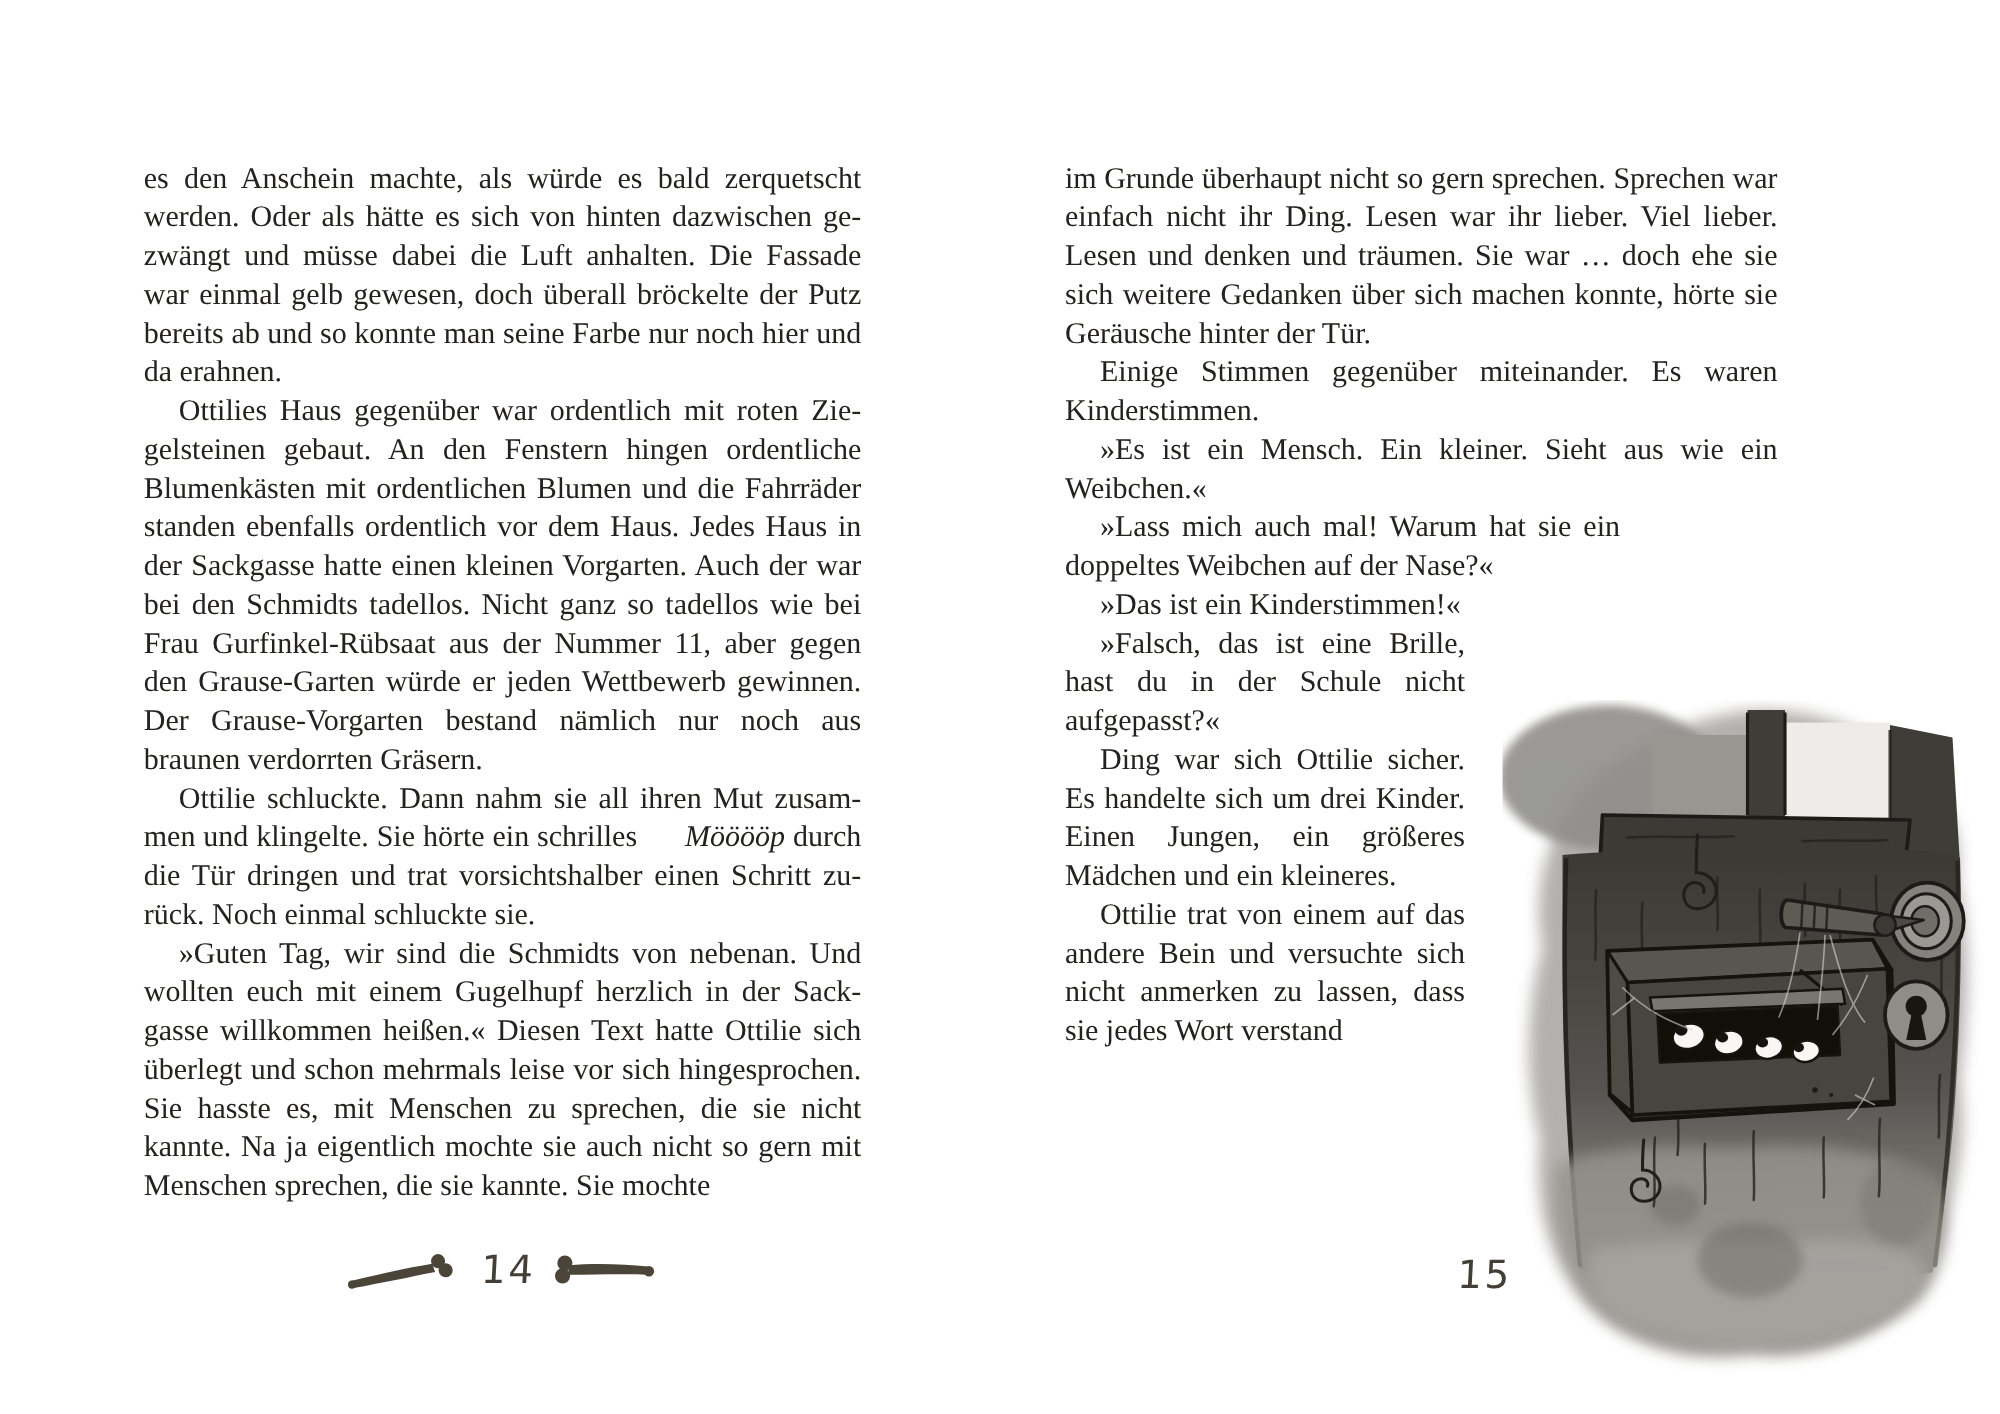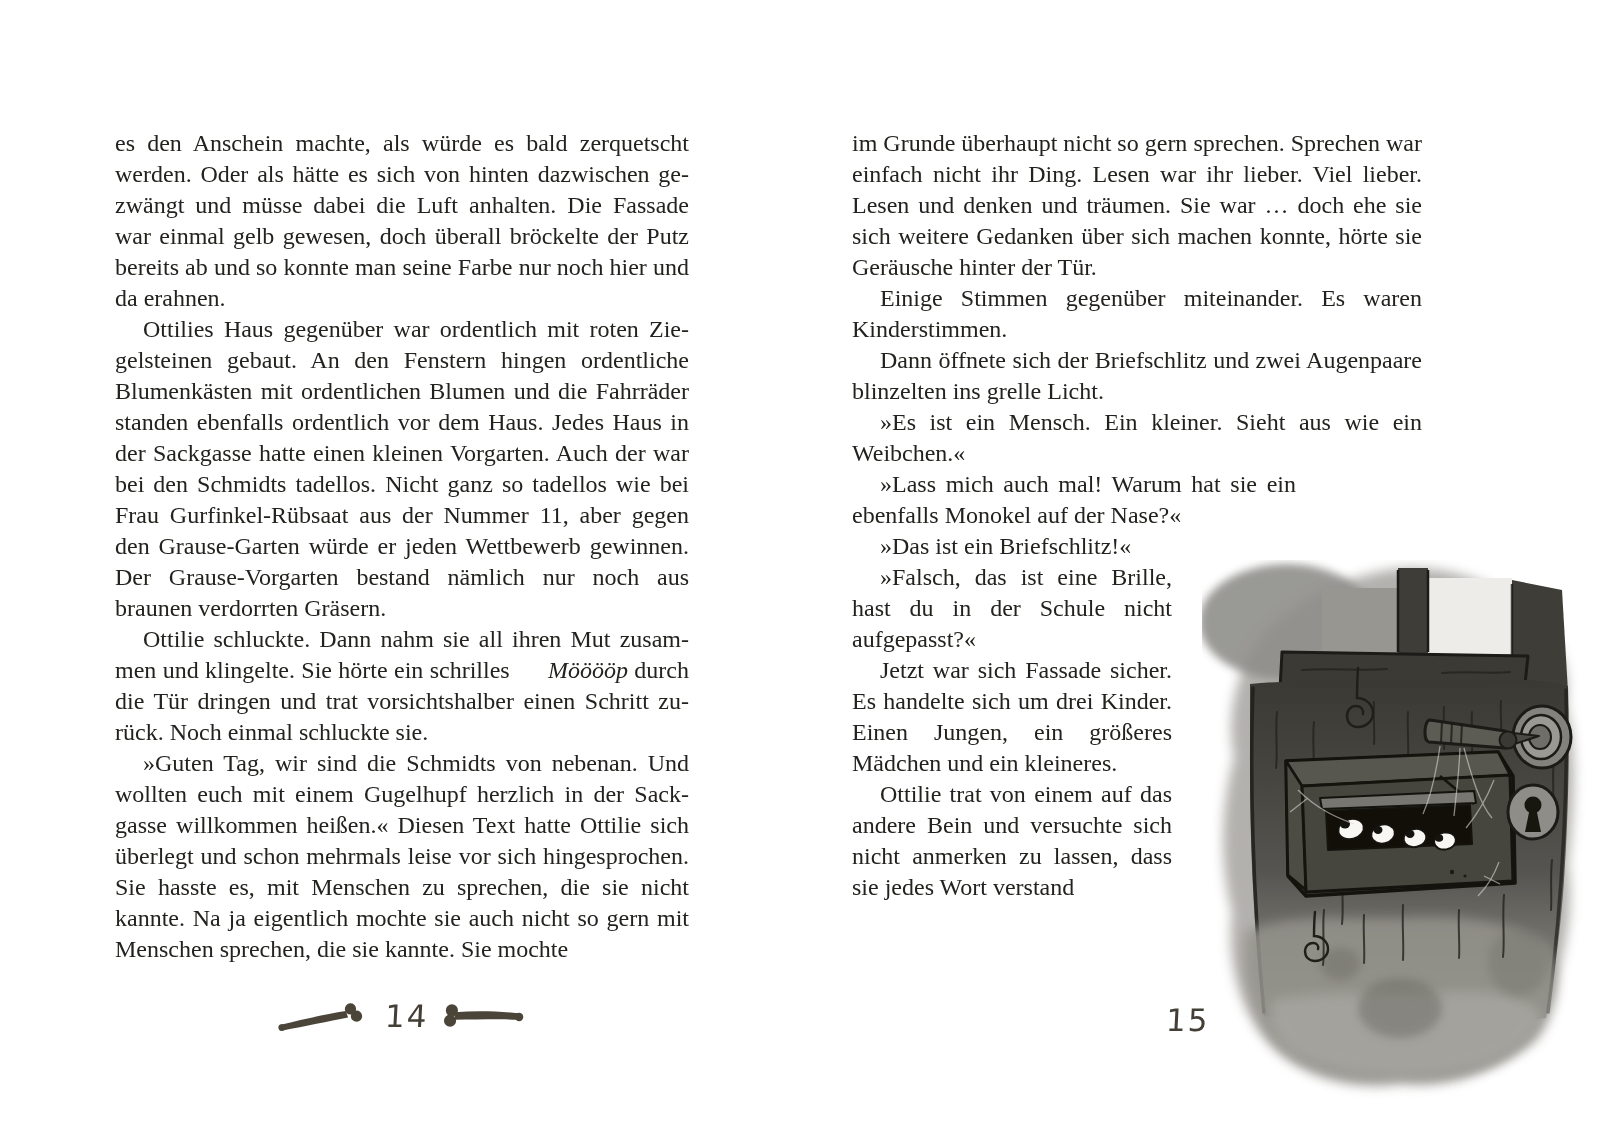--- a/index.html
+++ b/index.html
@@ -53,27 +53,26 @@
   <div class="text-block text-left">
       <p class="para noindent"><span>es den Anschein machte, als würde es bald zerquetscht werden. Oder als hätte es sich von hinten dazwischen ge­zwängt und müsse dabei die Luft anhalten. Die Fassade war einmal gelb gewesen, doch überall bröckelte der Putz bereits ab und so konnte man seine Farbe nur noch hier und da erahnen.</span></p>
       <p class="para"><span>Ottilies Haus gegenüber war ordentlich mit roten Zie­gelsteinen gebaut. An den Fenstern hingen ordentliche Blumenkästen mit ordentlichen Blumen und die Fahrräder standen ebenfalls ordentlich vor dem Haus. Jedes Haus in der Sackgasse hatte einen kleinen Vorgarten. Auch der war bei den Schmidts tadellos. Nicht ganz so tadellos wie bei Frau Gurfinkel-Rübsaat aus der Nummer 11, aber gegen den Grause-Garten würde er jeden Wettbewerb gewinnen. Der Grause-Vorgarten bestand nämlich nur noch aus braunen verdorrten Gräsern.</span></p>
       <p class="para"><span>Ottilie schluckte. Dann nahm sie all ihren Mut zusam­men und klingelte. Sie hörte ein schrilles </span><span class="italic">Mööööp</span><span> durch die Tür dringen und trat vorsichtshalber einen Schritt zu­rück. Noch einmal schluckte sie.</span></p>
       <p class="para"><span>»Guten Tag, wir sind die Schmidts von nebenan. Und wollten euch mit einem Gugelhupf herzlich in der Sack­gasse willkommen heißen.« Diesen Text hatte Ottilie sich überlegt und schon mehrmals leise vor sich hingespro­chen. Sie hasste es, mit Menschen zu sprechen, die sie nicht kannte. Na ja eigentlich mochte sie auch nicht so gern mit Menschen sprechen, die sie kannte. Sie mochte</span></p>
     </div>
 
   <div class="text-block text-right">
       <p class="para noindent"><span>im Grunde überhaupt nicht so gern sprechen. Sprechen war einfach nicht ihr Ding. Lesen war ihr lieber. Viel lie­ber. Lesen und denken und träumen. Sie war … doch ehe sie sich weitere Gedanken über sich machen konnte, hörte sie Geräusche hinter der Tür.</span></p>
       <p class="para"><span>Einige Stimmen gegenüber miteinander. Es waren Kinderstimmen.</span></p>
-      <p class="para"><span>Dann öffnete sich der Briefschlitz und zwei Augen­paare blinzelten ins grelle Licht.</span></p>
       <p class="para"><span>»Es ist ein Mensch. Ein kleiner. Sieht aus wie ein Weibchen.«</span></p>
       <div class="wrap-spacer"></div>
-      <p class="para"><span>»Lass mich auch mal! Warum hat sie ein ebenfalls Monokel auf der Nase?«</span></p>
-      <p class="para"><span>»Das ist ein Briefschlitz!«</span></p>
+      <p class="para"><span>»Lass mich auch mal! Warum hat sie ein doppeltes Weibchen auf der Nase?«</span></p>
+      <p class="para"><span>»Das ist ein Kinderstimmen!«</span></p>
       <p class="para"><span>»Falsch, das ist eine Brille, hast du in der Schule nicht aufgepasst?«</span></p>
-      <p class="para"><span>Jetzt war sich Fassade sicher. Es handelte sich um drei Kin­der. Einen Jungen, ein größe­res Mädchen und ein kleineres.</span></p>
+      <p class="para"><span>Ding war sich Ottilie sicher. Es handelte sich um drei Kin­der. Einen Jungen, ein größe­res Mädchen und ein kleineres.</span></p>
       <p class="para"><span>Ottilie trat von einem auf das andere Bein und versuchte sich nicht anmerken zu lassen, dass sie jedes Wort verstand</span></p>
     </div>
 
   <div class="illustration">
     <svg viewBox="0 0 388 545" xmlns="http://www.w3.org/2000/svg">
       <defs>
         <linearGradient id="doorGrad" x1="0" y1="0" x2="0" y2="1">
           <stop offset="0" stop-color="#3a3934"></stop>
           <stop offset="0.28" stop-color="#46453f"></stop>
           <stop offset="0.55" stop-color="#555450"></stop>

